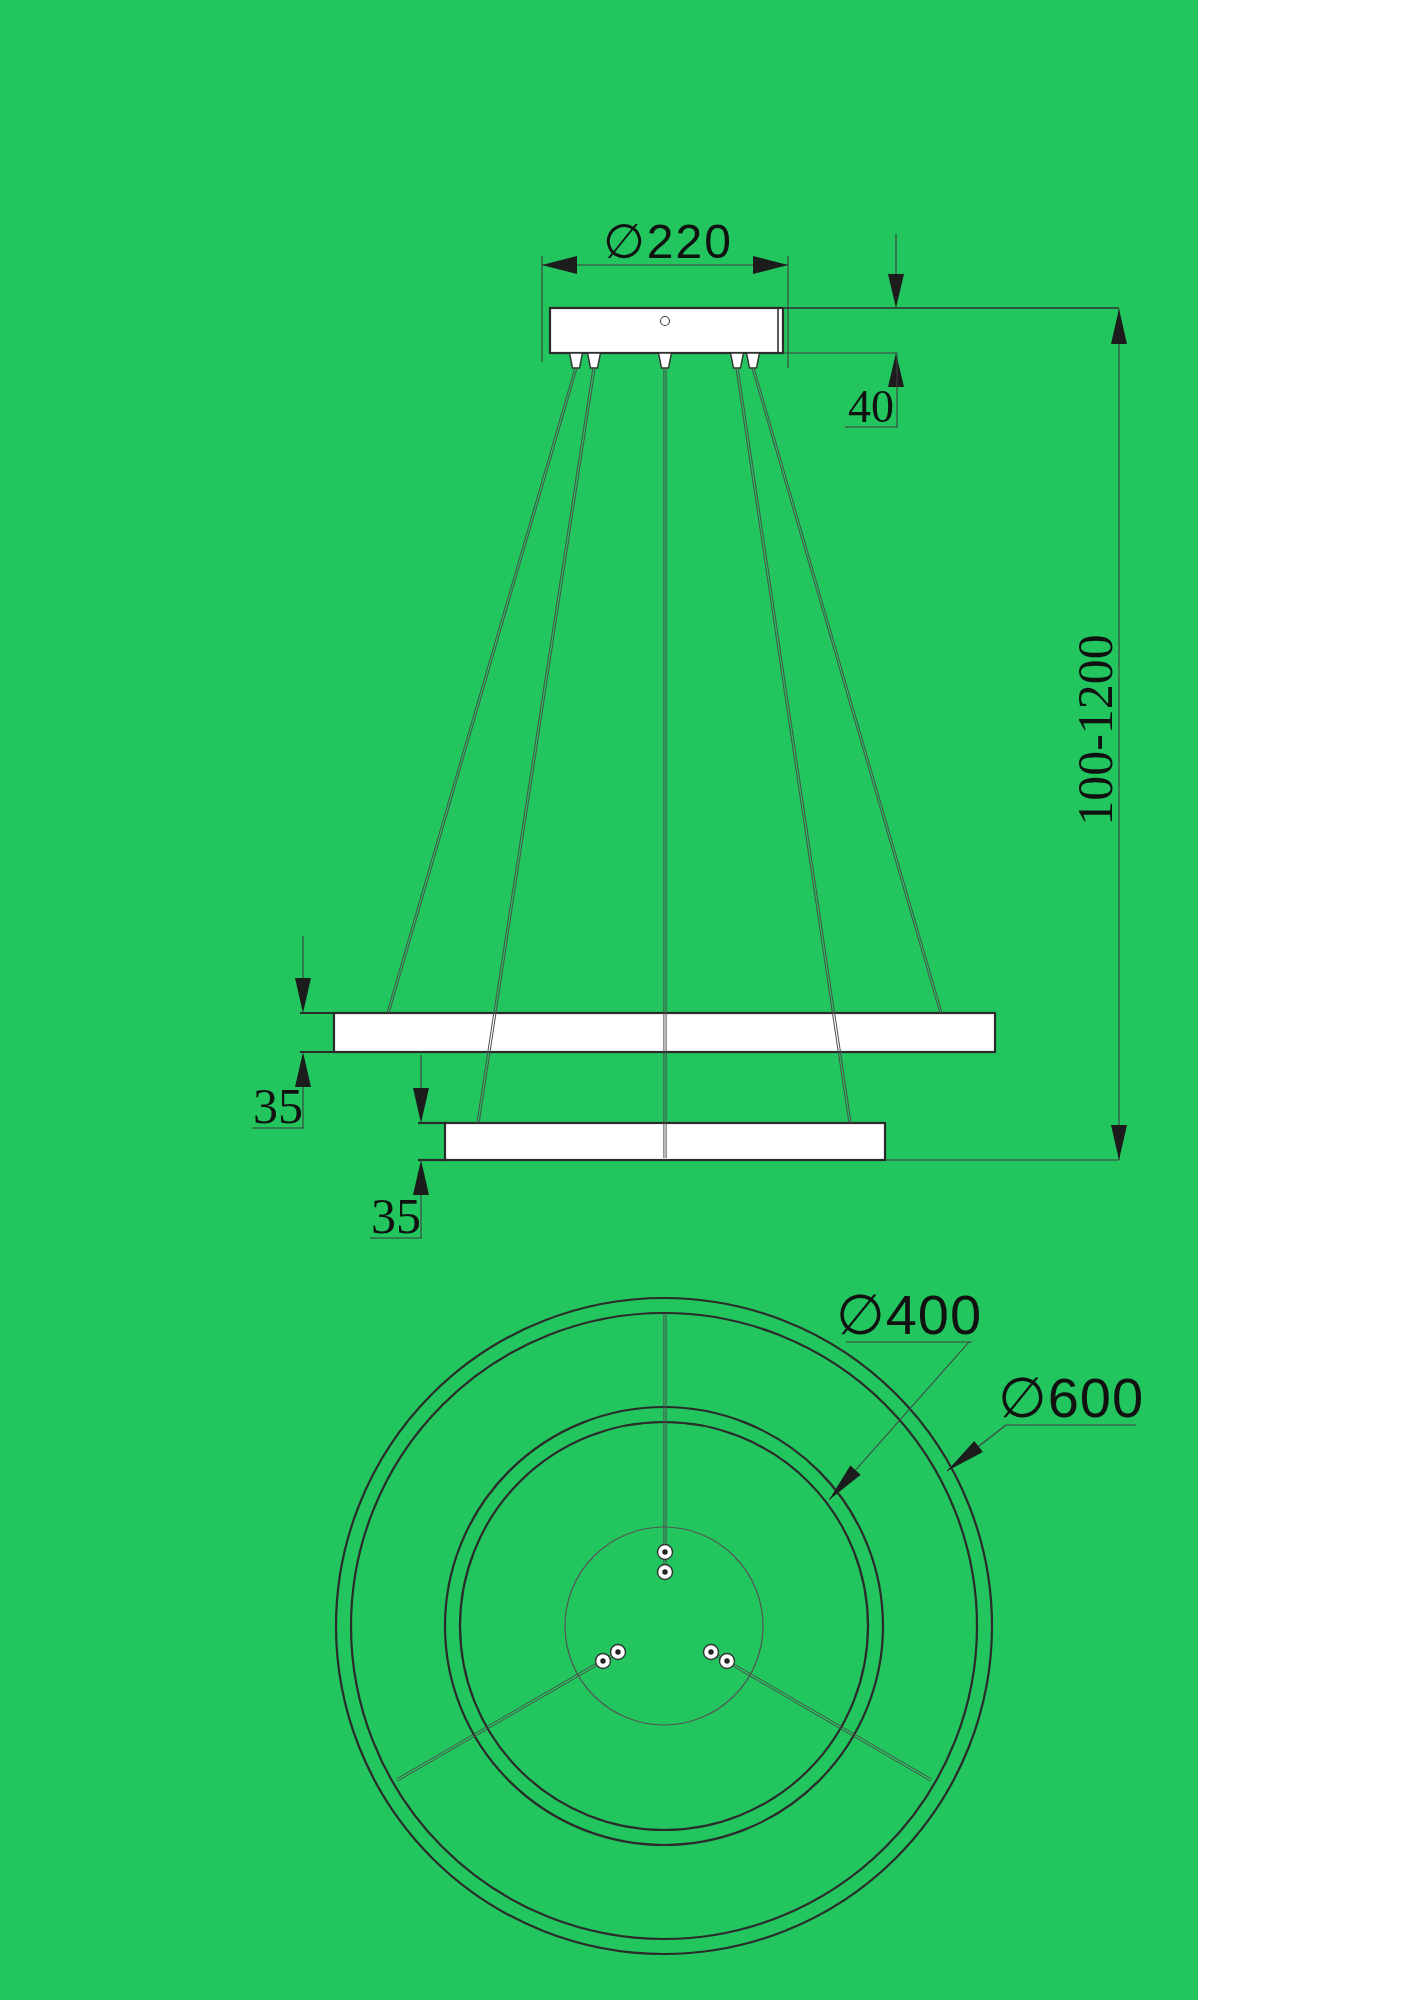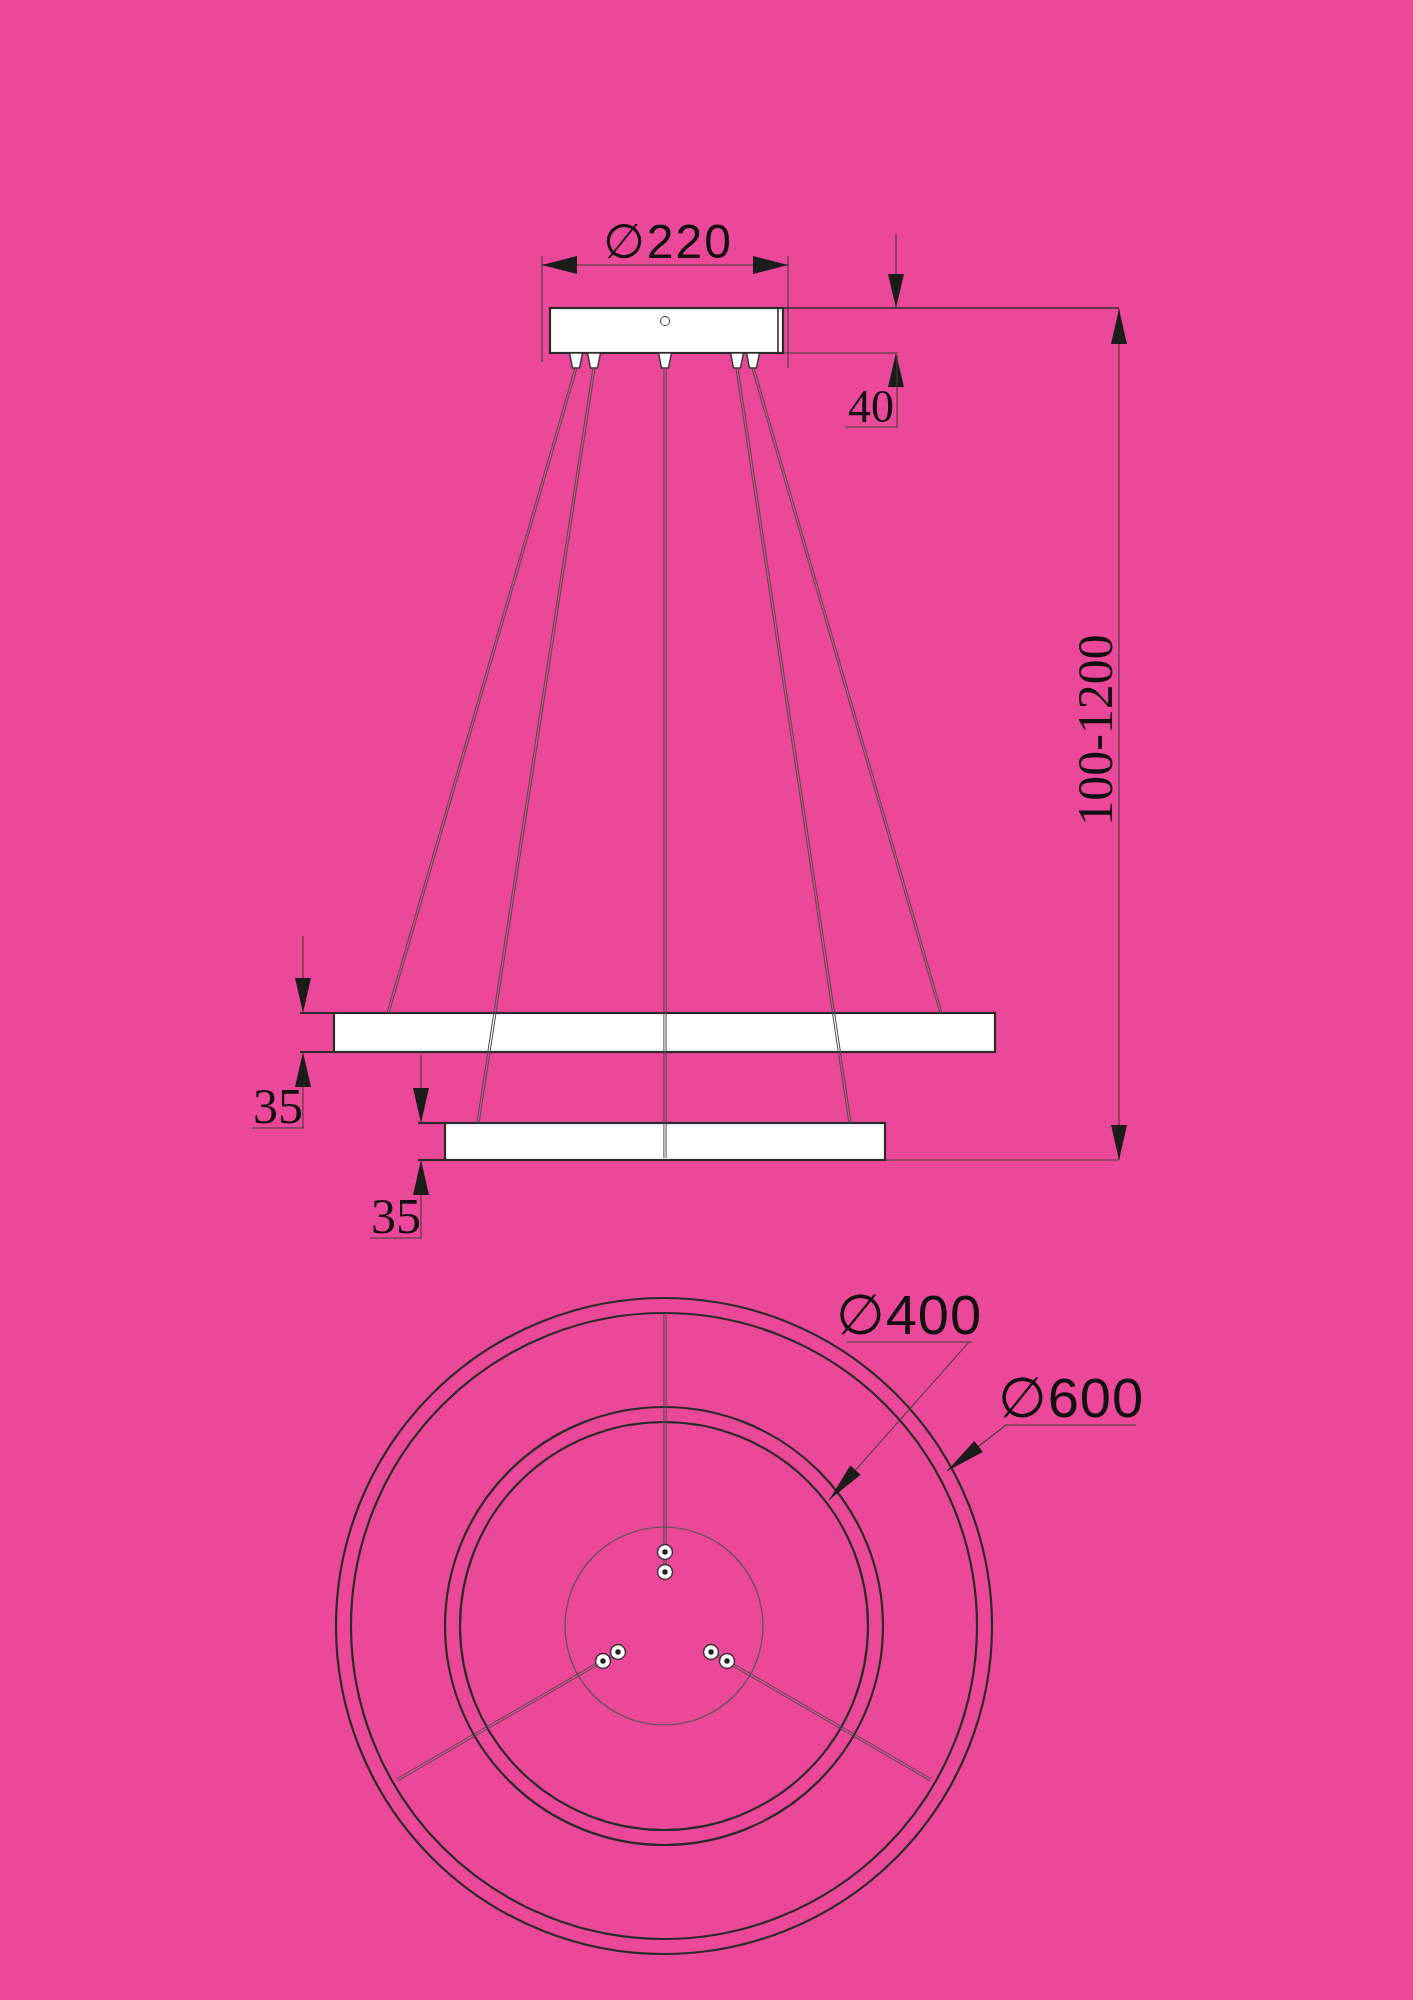--- a/index.html
+++ b/index.html
@@ -1,16 +1,16 @@
 <!DOCTYPE html>
 <html><head>
 <meta charset="utf-8">
 <style>
   html, body { margin: 0; padding: 0; background: #ffffff; }
-  .page { width: 1413px; height: 2000px; background: #ec4899; position: relative; }
+  .page { width: 1198px; height: 2000px; background: #22c55e; position: relative; }
   svg { display: block; }
 
   .ln-main   { stroke: #2b2b2b; stroke-width: 2.2; fill: none; stroke-linecap: butt; }
   .ln-main-f { stroke: #2b2b2b; stroke-width: 2.2; fill: #ffffff; }
   .ln-med    { stroke: #303030; stroke-width: 1.6; fill: none; }
   .ln-thin   { stroke: #3f3f3f; stroke-width: 1.1; fill: none; }
   .ln-wire   { stroke: #4d4d4d; stroke-width: 1;   fill: none; }
   .ln-disc   { stroke: #555555; stroke-width: 1.2; fill: none; }
   .arr       { fill: #1c1c1c; stroke: none; }
   .dot       { fill: #222222; stroke: none; }

